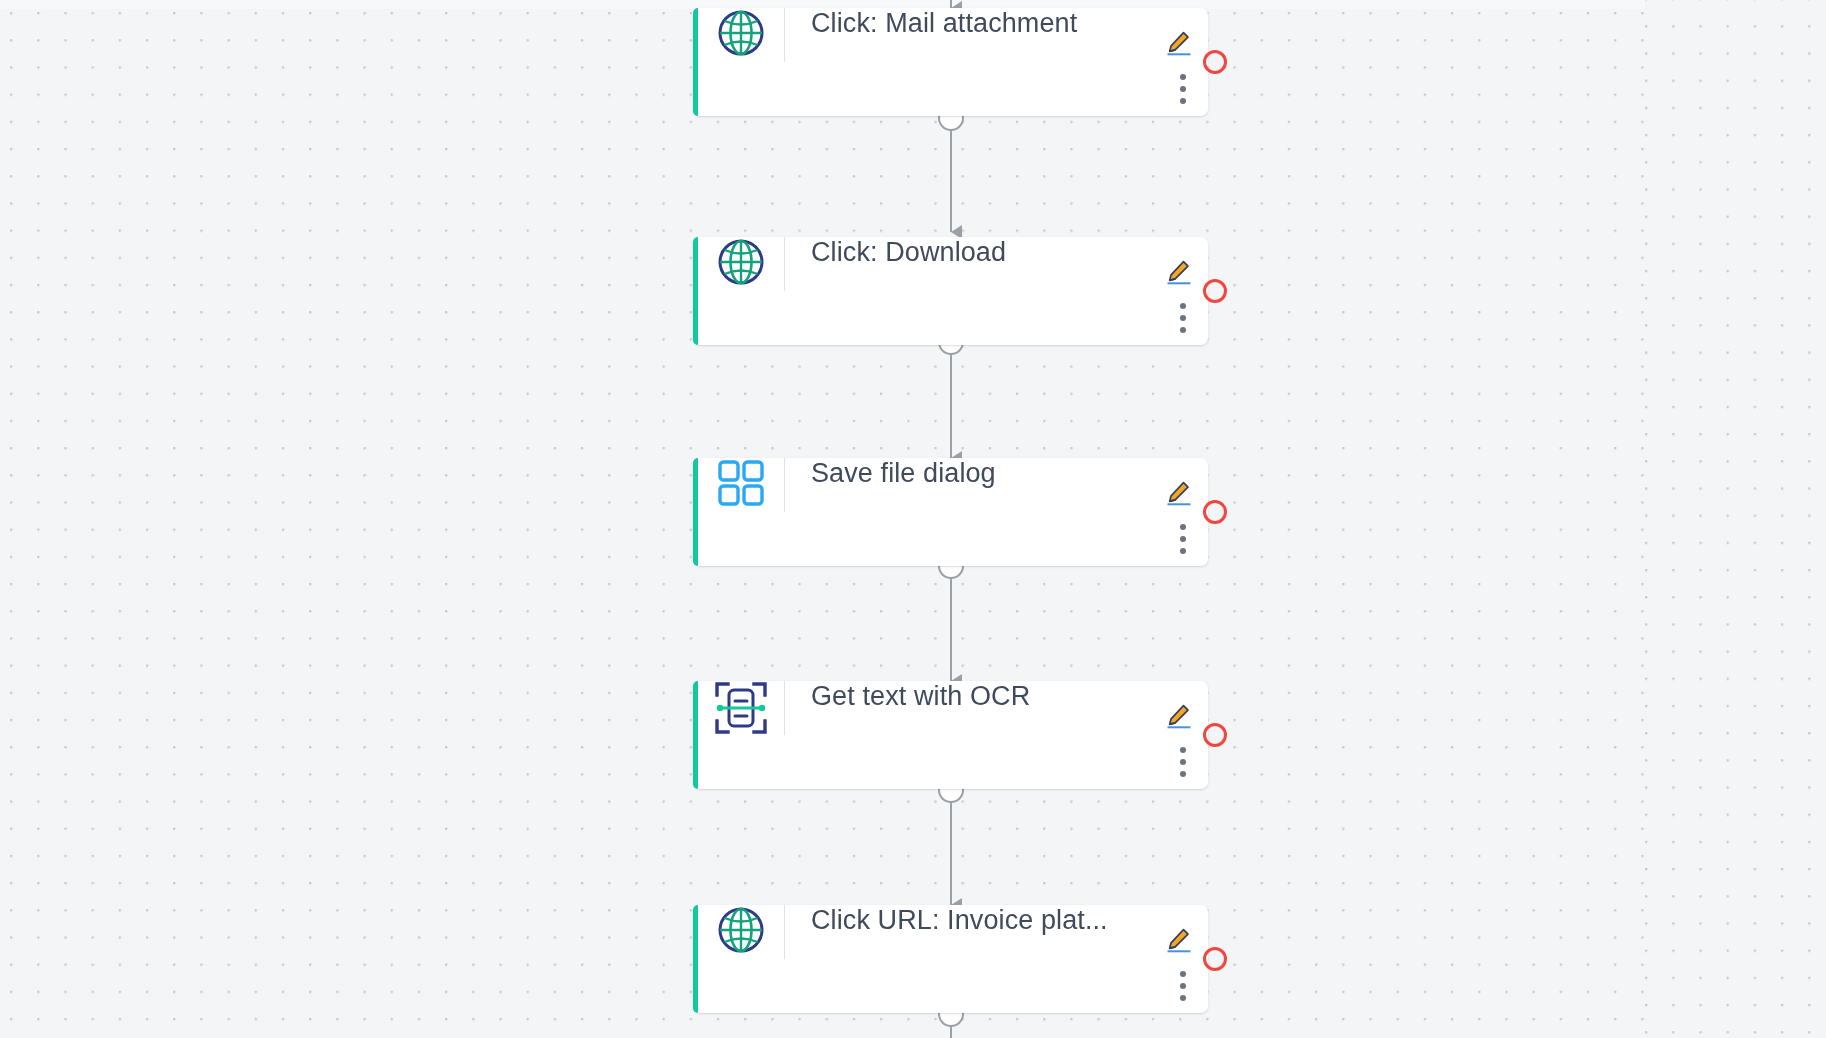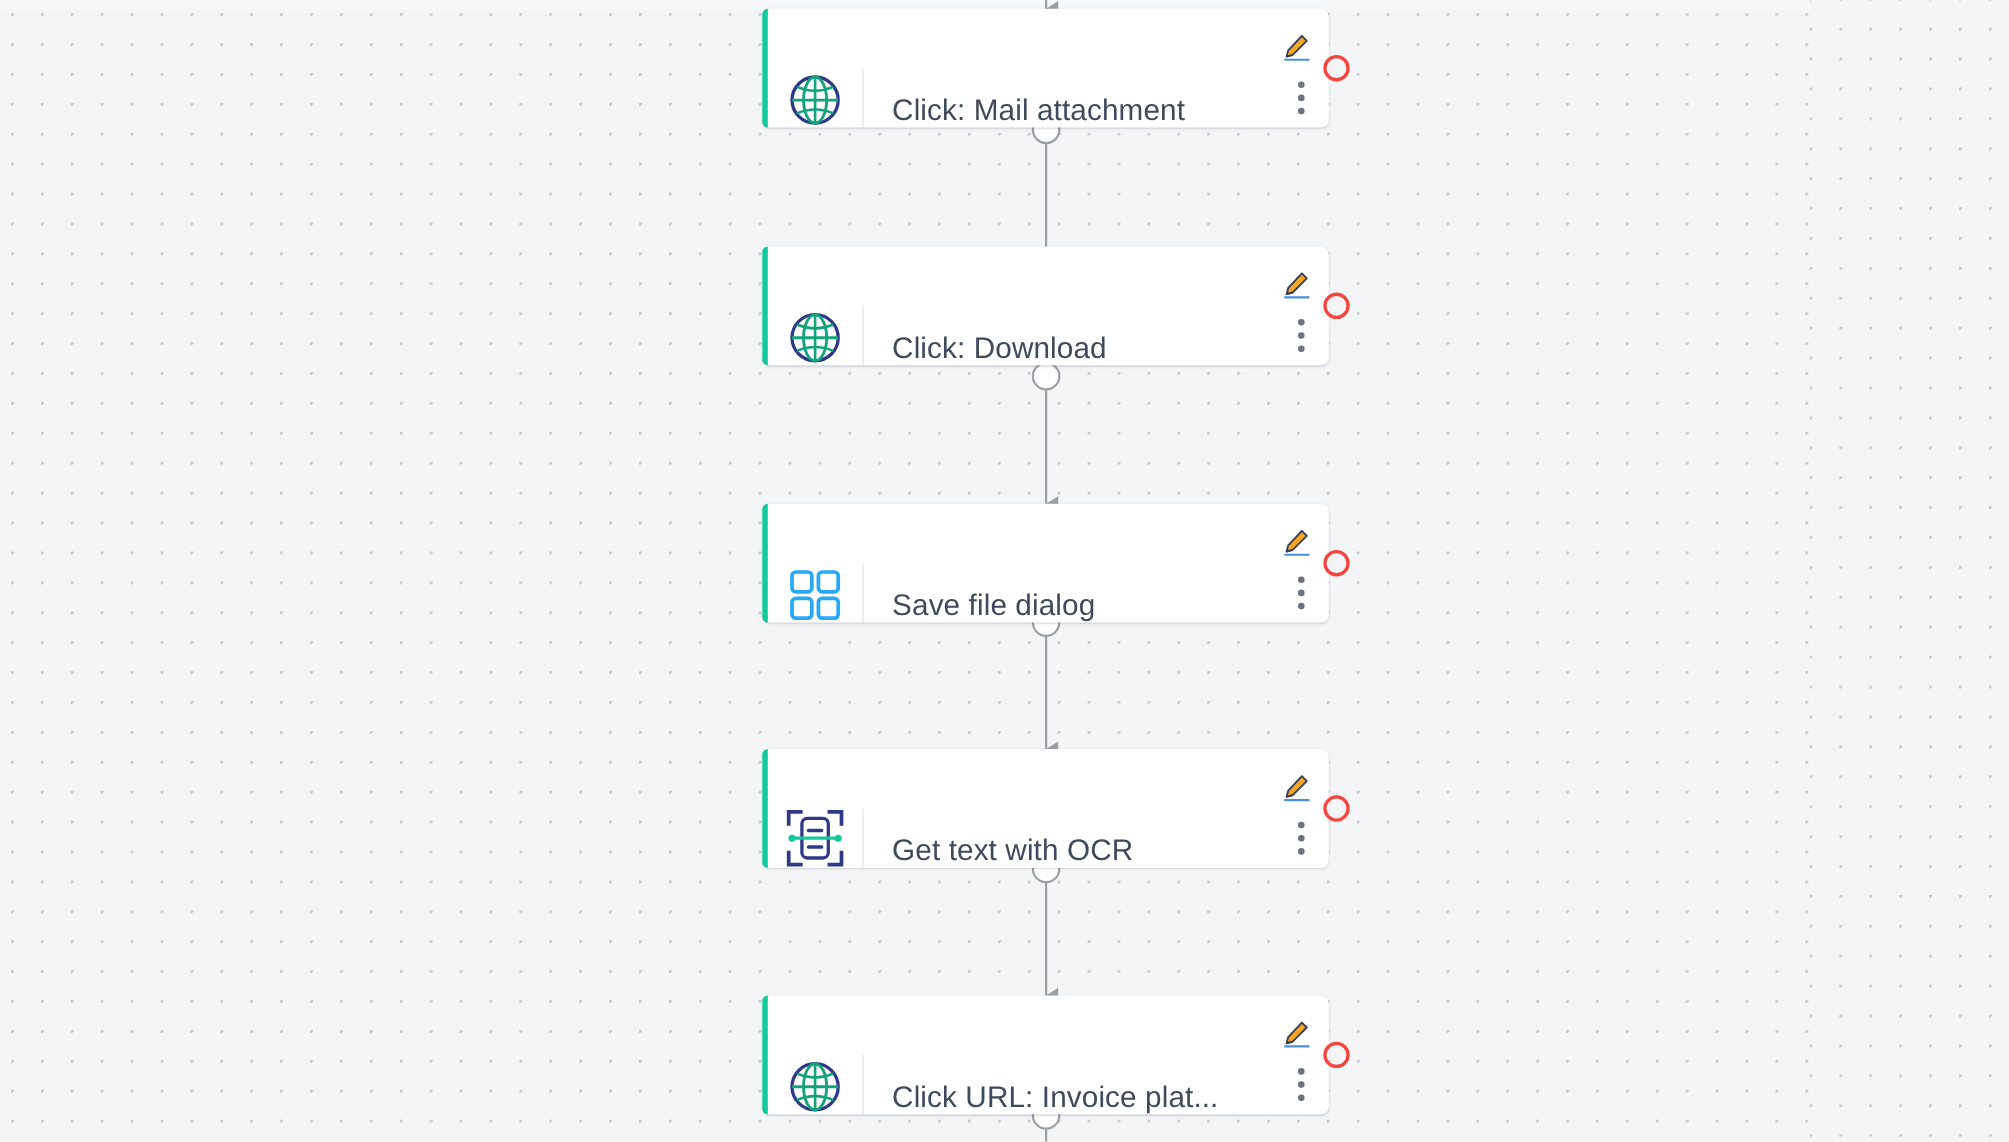--- a/index.html
+++ b/index.html
@@ -58,21 +58,21 @@
   
   .node {
     position: absolute;
     left: 693px;
     width: 515px;
     height: 108px;
     background: #ffffff;
     border-radius: 7px;
     box-shadow: 0 1px 3px rgba(20,30,50,0.10), 0 1px 1px rgba(20,30,50,0.06);
     display: flex;
-    align-items: flex-end;
+    align-items: flex-start;
     box-sizing: border-box;
   }
   .node-accent {
     position: absolute;
     left: 0; top: 0;
     width: 5px; height: 108px;
     background: #12c99b;
     border-top-left-radius: 7px;
     border-bottom-left-radius: 7px;
   }
@@ -206,21 +206,21 @@
       </span>
       <span class="act-more">
         <i></i>
           <i></i>
           <i></i>
       </span>
     </div>
     <div class="breakpoint" style="right:-19px; top:42px;"></div>
   </div>
 
-  <div class="node" style="top:224px;">
+  <div class="node" style="top:237px;">
     <div class="node-accent"></div>
     <div class="node-icon">
       <svg width="50" height="50" viewBox="0 0 50 50">
         <circle cx="25" cy="25" r="21" fill="none" stroke="#2e3a87" stroke-width="3"></circle>
         <ellipse cx="25" cy="25" rx="10.5" ry="21" fill="none" stroke="#12a37c" stroke-width="2.6"></ellipse>
         <line x1="4" y1="25" x2="46" y2="25" stroke="#12a37c" stroke-width="2.6"></line>
         <path d="M 8.5 13 Q 25 20 41.5 13" fill="none" stroke="#12a37c" stroke-width="2.4"></path>
         <path d="M 8.5 37 Q 25 30 41.5 37" fill="none" stroke="#12a37c" stroke-width="2.4"></path>
         <line x1="25" y1="4" x2="25" y2="46" stroke="#12a37c" stroke-width="2.4"></line>
       </svg>

